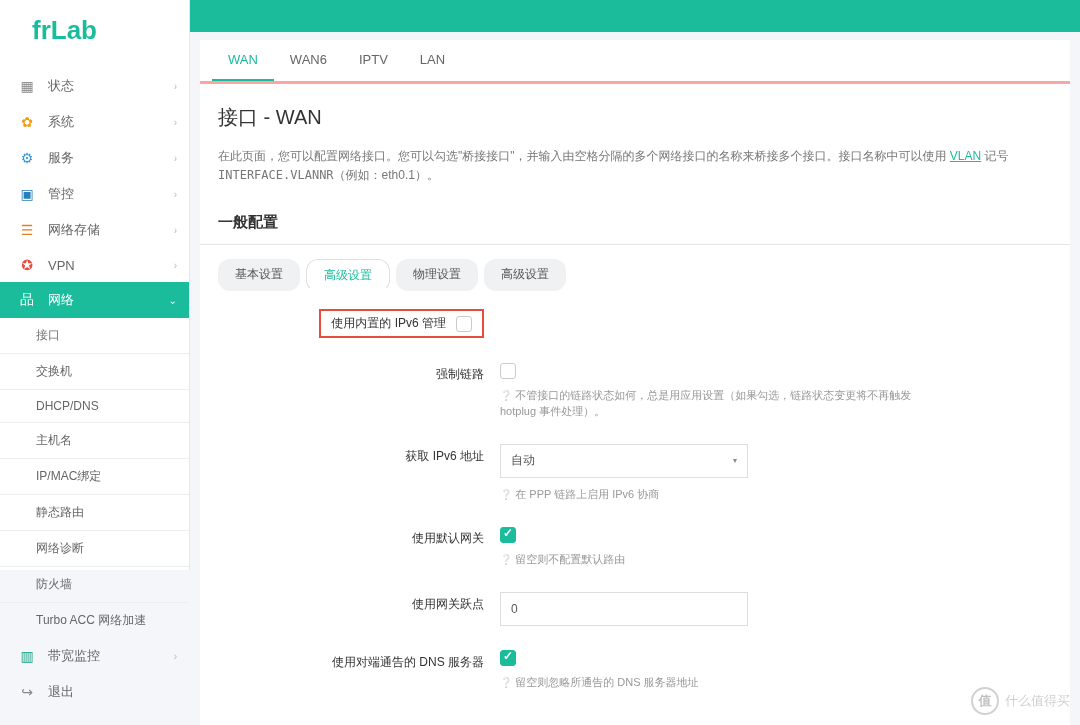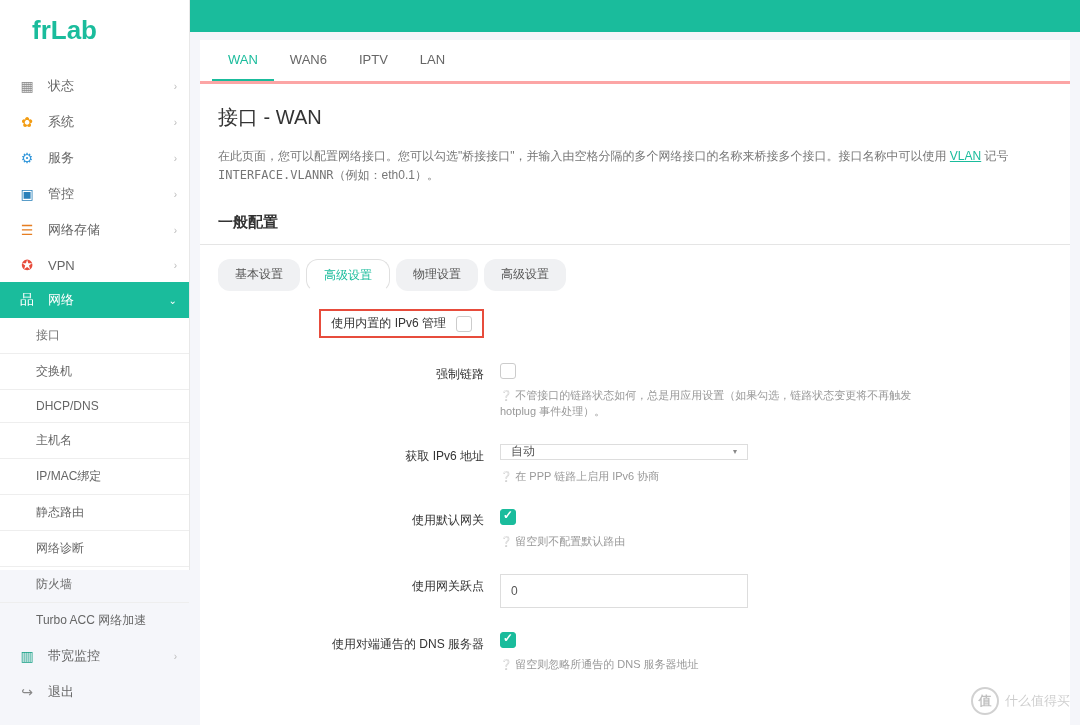--- a/index.html
+++ b/index.html
@@ -44,21 +44,21 @@
     .form-control { flex: 1; max-width: 440px; }
     .hint { font-size: 11px; color: #999; margin-top: 8px; line-height: 1.5; }
     .hint::before { content: "❔ "; font-size: 10px; }
     
     .chk { display: inline-block; width: 16px; height: 16px; border: 1px solid #ccc; border-radius: 3px; vertical-align: middle; cursor: pointer; position: relative; background: #fff; }
     .chk.checked { background: #1abc9c; border-color: #1abc9c; }
     .chk.checked::after { content: "✓"; color: #fff; position: absolute; left: 2px; top: -2px; font-size: 12px; font-weight: bold; }
     
     .highlight-box { display: inline-block; border: 2px solid #e74c3c; padding: 4px 10px 4px 0; margin-left: -2px; }
     
-    .select { width: 248px; height: 16px; border: 1px solid #ddd; padding: 0 10px; font-size: 12px; color: #555; background: #fff; display: flex; align-items: center; justify-content: space-between; cursor: pointer; }
+    .select { width: 248px; height: 34px; border: 1px solid #ddd; padding: 0 10px; font-size: 12px; color: #555; background: #fff; display: flex; align-items: center; justify-content: space-between; cursor: pointer; }
     .select-arrow { font-size: 8px; color: #888; }
     
     .text-input { width: 248px; height: 34px; border: 1px solid #ddd; padding: 0 10px; font-size: 12px; color: #555; }
     
     .watermark { position: absolute; right: 10px; bottom: 10px; display: flex; align-items: center; gap: 6px; color: rgba(0,0,0,0.2); font-size: 13px; }
     .wm-circle { width: 28px; height: 28px; border: 2px solid rgba(0,0,0,0.18); border-radius: 50%; display: flex; align-items: center; justify-content: center; font-size: 13px; color: rgba(0,0,0,0.25); font-weight: bold; }
     
     
     .ic-status { color: #888; }
     .ic-system { color: #f39c12; }

